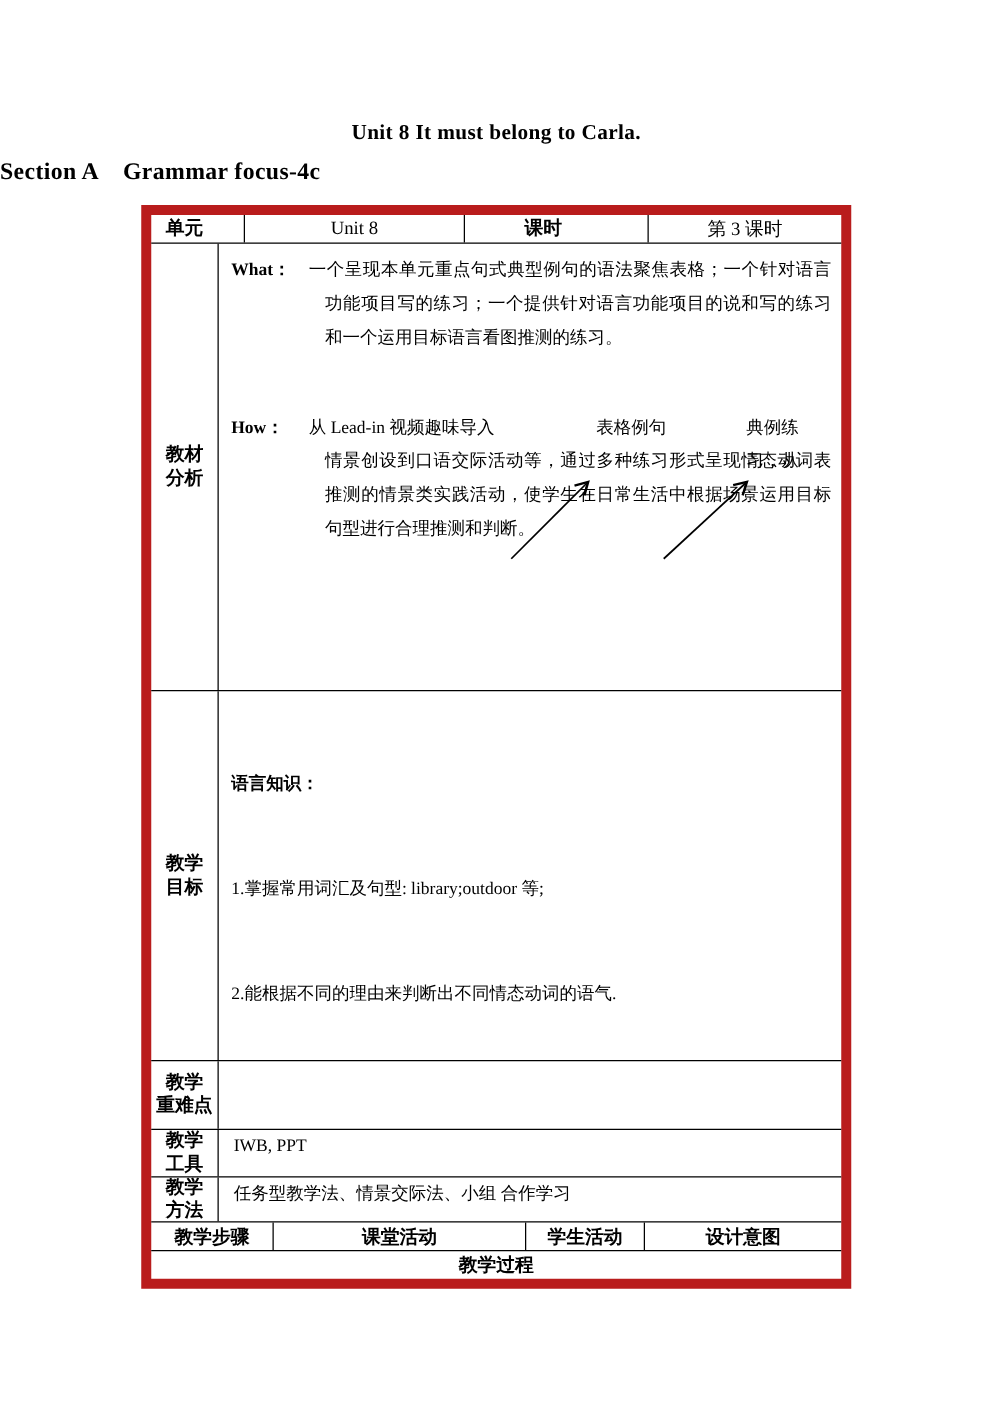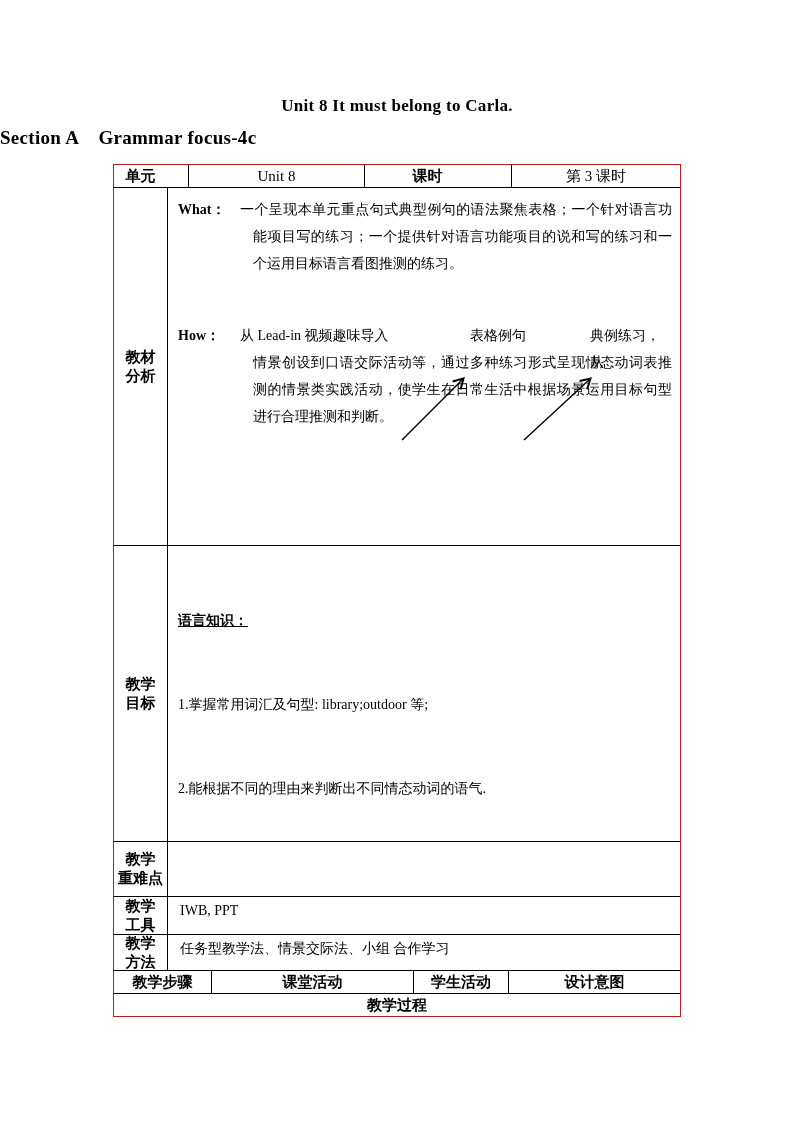--- a/index.html
+++ b/index.html
@@ -16,21 +16,21 @@
     padding-top:96px; text-align:center;
     font-size:17px; font-weight:bold; letter-spacing:.3px;
   }
   .doc-subtitle {
     margin-top:11px; text-align:left;
     font-size:19px; font-weight:bold; white-space:pre; letter-spacing:.3px;
   }
 
   .doc-table {
     position:absolute; left:113px; top:164px; width:568px;
-    border:1px solid #b91c1c; background:#fff;
+    border:8px solid #b91c1c; background:#fff;
   }
   .row { display:grid; border-top:1px solid #000; }
   .row:first-child { border-top:none; }
   .cell { border-left:1px solid #000; overflow:hidden; }
   .cell:first-child { border-left:none; }
 
   .r-info      { grid-template-columns:53px 197px 126px 1fr; height:22px; }
   .r-material  { grid-template-columns:53px 1fr; height:358px; }
   .r-objectives{ grid-template-columns:53px 1fr; height:296px; }
   .r-keypoints { grid-template-columns:53px 1fr; height:55px; }
@@ -57,21 +57,21 @@
   .htext { flex:1; text-align:justify; padding-left:13px; text-indent:-13px; }
   .htext.cont { text-indent:0; }
   .arrow-gap { height:45px; }
   .how-line { position:relative; flex:1; }
   .how-seg2 { position:absolute; left:230px; top:0; }
   .how-seg3 { position:absolute; left:350px; top:0; }
   .arrows-svg { position:absolute; left:0; top:185px; width:514px; height:80px; pointer-events:none; }
 
   
   .obj-content { padding:5px 8px 0 10px; font-size:14px; line-height:28px; white-space:pre-wrap; }
-  .obj-line.bold { font-weight:bold;text-decoration:underline; }
+  .obj-line.bold { font-weight:bold; }
   .kp-content  { padding:3px 8px 0 10px; font-size:14px; line-height:25px; white-space:pre-wrap; }
 
   .plain-content { padding:3px 8px 0 12px; font-size:14px; line-height:22px; }
 
   .banner-cell, .header-cell {
     display:flex; align-items:center; justify-content:center;
     font-weight:bold; font-size:15px;
   }
 </style>
 </head>

